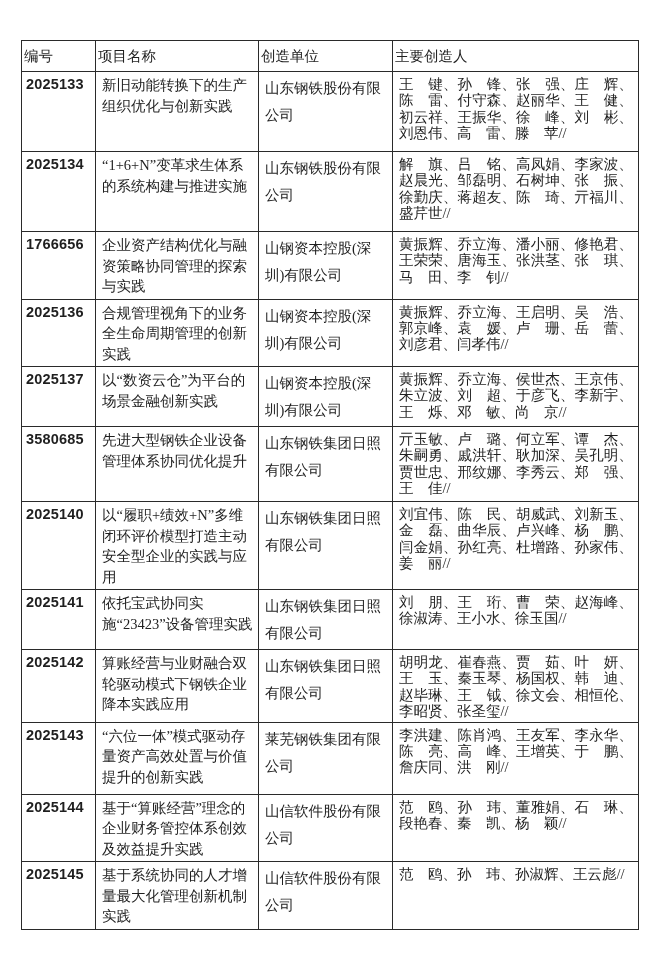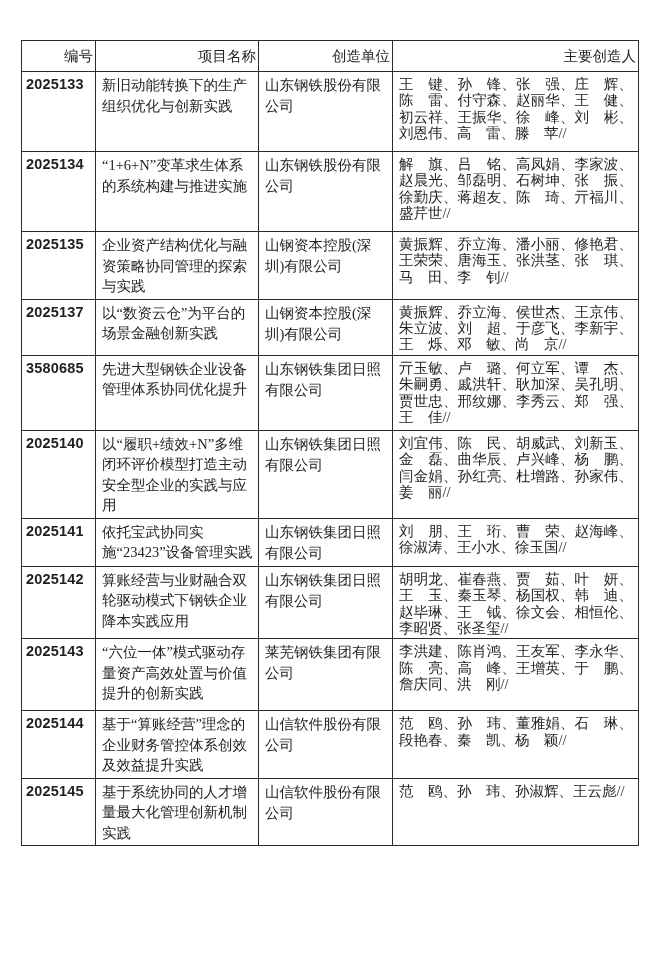--- a/index.html
+++ b/index.html
@@ -20,37 +20,37 @@
     border:1.5px solid #1c1c1c;
   }
   .award-table th, .award-table td {
     border:1px solid #2a2a2a;
     vertical-align:top;
     padding:2px 5px 2px 6px;
     font-size:14.5px;
     overflow:hidden;
   }
   .award-table th {
-    text-align:right;
+    text-align:left;
     vertical-align:middle;
     font-weight:500;
     height:26px;
     padding:2px 2px;
     line-height:18px;
   }
   td.c-id {
     font-family:"Liberation Sans","DejaVu Sans",sans-serif;
     font-weight:600;
     font-size:14.5px;
     padding-left:4px;
     padding-top:4px;
     letter-spacing:0.2px;
   }
   td.c-name  { line-height:20.5px; padding-top:3px; }
-  td.c-org   { line-height:21px; padding-top:3px;margin-top:21px; }
+  td.c-org   { line-height:27px; padding-top:3px;margin-top:21px; }
   td.c-creators {
     line-height:16.4px;
     padding-top:4px;
     text-align:justify;
     text-justify:inter-ideograph;
     word-break:break-all;
   }
 </style>
 </head>
 <body>
@@ -79,24 +79,30 @@
         <td class="c-org">山东钢铁股份有限公司</td>
         <td class="c-creators">王　键、孙　锋、张　强、庄　辉、陈　雷、付守森、赵丽华、王　健、初云祥、王振华、徐　峰、刘　彬、刘恩伟、高　雷、滕　苹//</td>
       </tr>
       <tr style="height:80px">
         <td class="c-id">2025134</td>
         <td class="c-name">“1+6+N”变革求生体系的系统构建与推进实施</td>
         <td class="c-org">山东钢铁股份有限公司</td>
         <td class="c-creators">解　旗、吕　铭、高凤娟、李家波、赵晨光、邹磊明、石树坤、张　振、徐勤庆、蒋超友、陈　琦、亓福川、盛芹世//</td>
       </tr>
       <tr style="height:62px">
-        <td class="c-id">2025135</td>
+        <td class="c-id">1766656</td>
         <td class="c-name">企业资产结构优化与融资策略协同管理的探索与实践</td>
         <td class="c-org">山钢资本控股(深圳)有限公司</td>
         <td class="c-creators">黄振辉、乔立海、潘小丽、修艳君、王荣荣、唐海玉、张洪茎、张　琪、马　田、李　钊//</td>
+      </tr>
+      <tr style="height:62px">
+        <td class="c-id">2025136</td>
+        <td class="c-name">合规管理视角下的业务全生命周期管理的创新实践</td>
+        <td class="c-org">山钢资本控股(深圳)有限公司</td>
+        <td class="c-creators">黄振辉、乔立海、王启明、吴　浩、郭京峰、袁　媛、卢　珊、岳　蕾、刘彦君、闫孝伟//</td>
       </tr>
       <tr style="height:56px">
         <td class="c-id">2025137</td>
         <td class="c-name">以“数资云仓”为平台的场景金融创新实践</td>
         <td class="c-org">山钢资本控股(深圳)有限公司</td>
         <td class="c-creators">黄振辉、乔立海、侯世杰、王京伟、朱立波、刘　超、于彦飞、李新宇、王　烁、邓　敏、尚　京//</td>
       </tr>
       <tr style="height:75px">
         <td class="c-id">3580685</td>
         <td class="c-name">先进大型钢铁企业设备管理体系协同优化提升</td>

